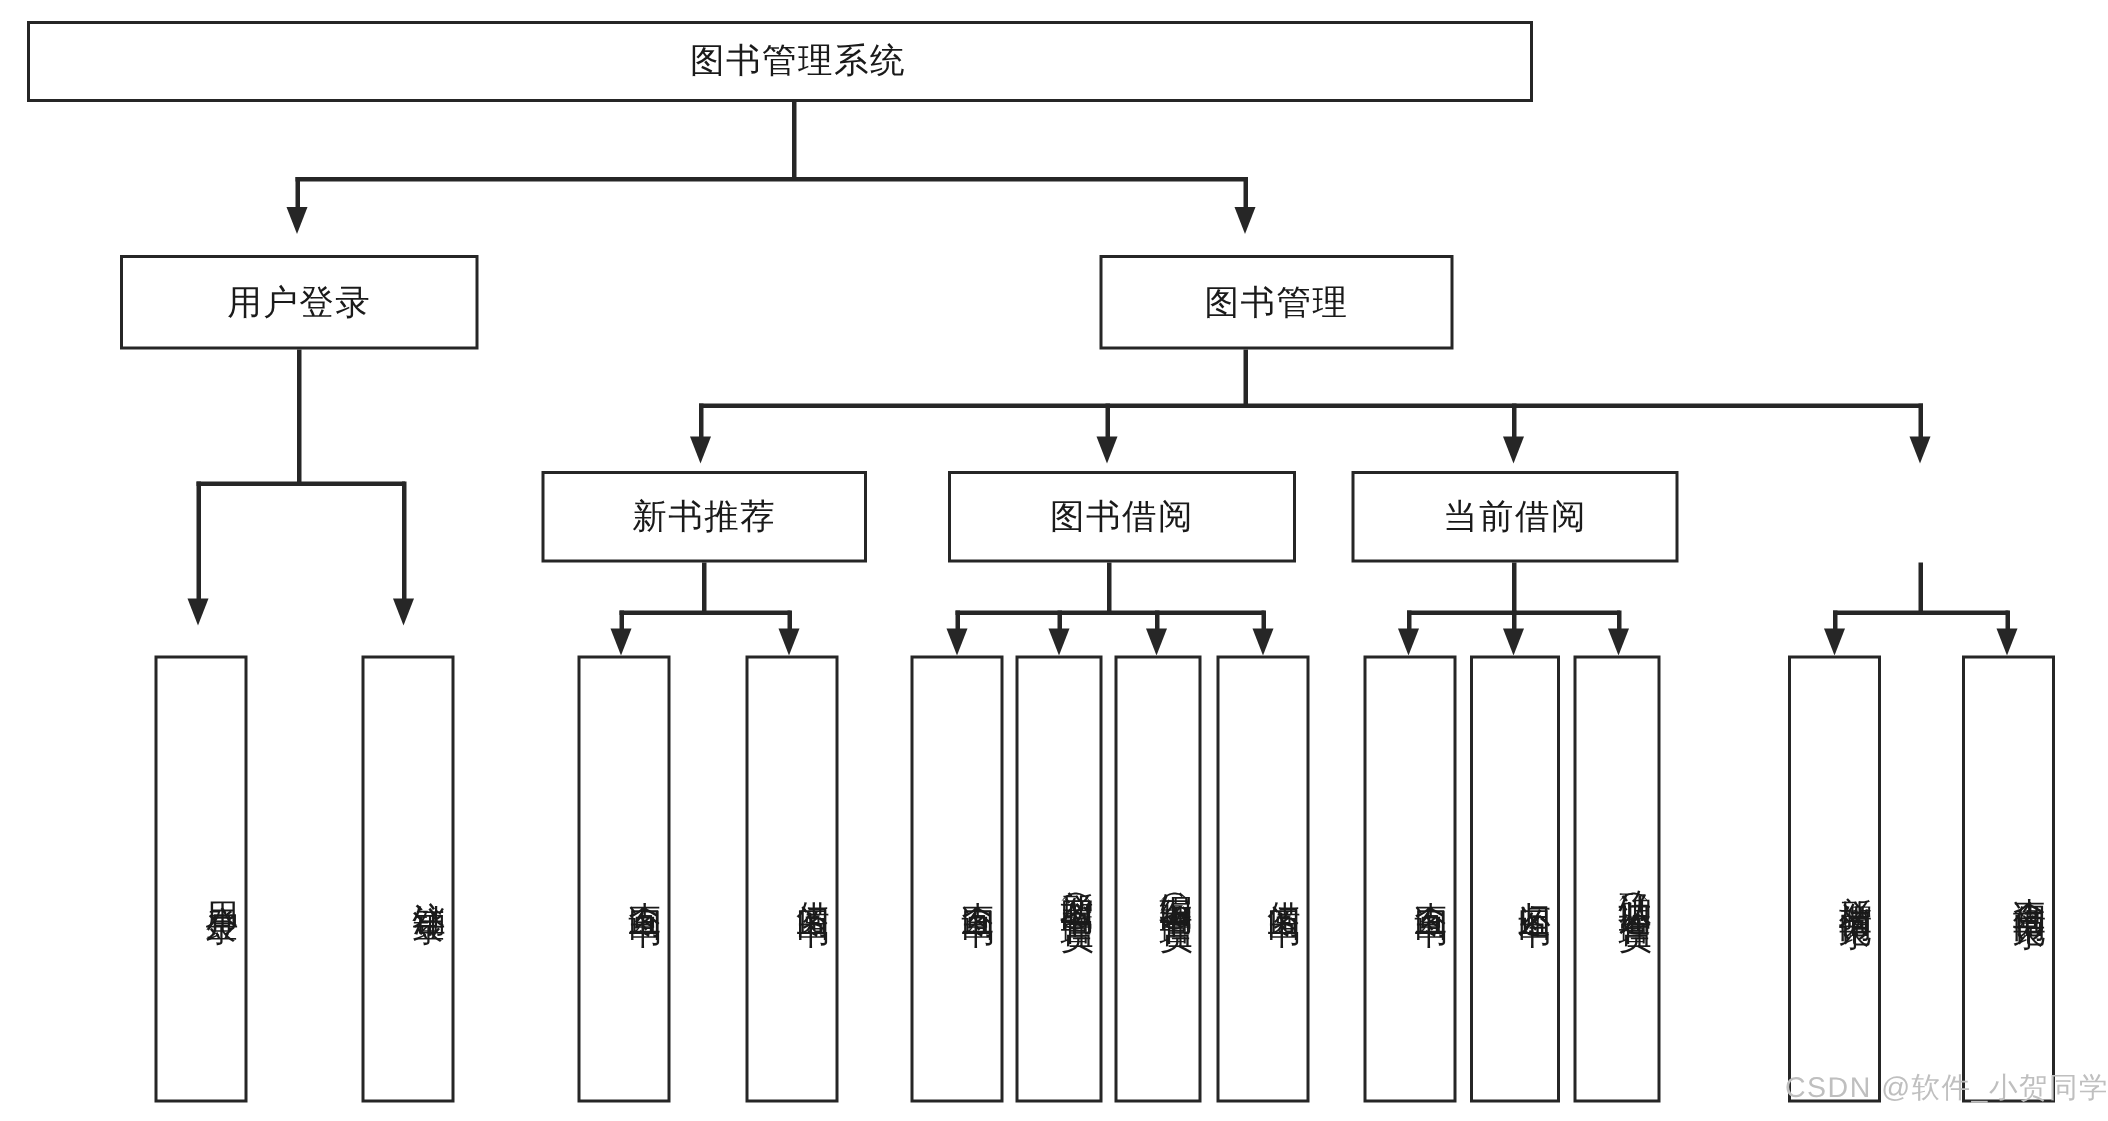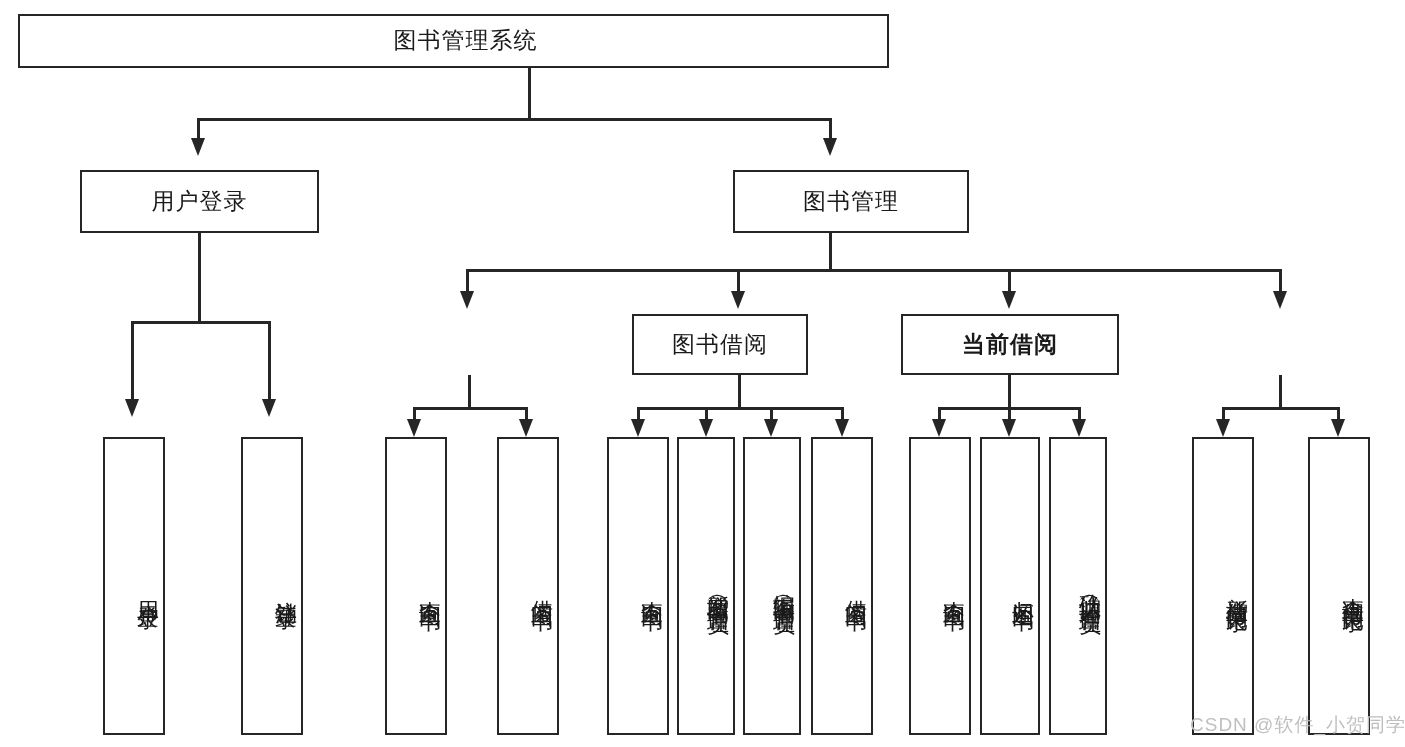--- a/index.html
+++ b/index.html
@@ -69,21 +69,21 @@
     white-space: nowrap;
     user-select: none;
     text-align: right;
   }
 </style>
 </head>
 <body>
 
 <div id="canvas">
 
-  <div class="node horiz" style="left:18px; top:14px; width:871px; height:54px;padding-left:24px;">
+  <div class="node horiz" style="left:18px; top:14px; width:1004px; height:54px;padding-left:24px;">
     <span>图书管理系统</span>
   </div>
 
   <div class="edge v" style="left:528px; top:68px; width:2.5px; height:52px;"></div>
 
   <div class="edge h" style="left:197px; top:118px; width:634px; height:2.5px;"></div>
   <div class="edge v" style="left:197px; top:118px; width:2.5px; height:22px;"></div>
   <div class="edge v" style="left:829px; top:118px; width:2.5px; height:22px;"></div>
   <div class="arrow" style="left:191px; top:138px;"></div>
   <div class="arrow" style="left:823px; top:138px;"></div>
@@ -106,24 +106,27 @@
   <div class="edge h" style="left:466px; top:269px; width:816px; height:2.5px;"></div>
   <div class="edge v" style="left:466px; top:269px; width:2.5px; height:24px;"></div>
   <div class="edge v" style="left:737px; top:269px; width:2.5px; height:24px;"></div>
   <div class="edge v" style="left:1008px; top:269px; width:2.5px; height:24px;"></div>
   <div class="edge v" style="left:1279px; top:269px; width:2.5px; height:24px;"></div>
   <div class="arrow" style="left:460px; top:291px;"></div>
   <div class="arrow" style="left:731px; top:291px;"></div>
   <div class="arrow" style="left:1002px; top:291px;"></div>
   <div class="arrow" style="left:1273px; top:291px;"></div>
 
-  <div class="node horiz" style="left:632px; top:314px; width:176px; height:61px;">
+  <div class="node horiz" style="left:361px; top:314px; width:217px; height:61px;">
+    <span>新书推荐</span>
+  </div>
+  <div class="node horiz" style="left:632px; top:314px; width:232px; height:61px;">
     <span>图书借阅</span>
   </div>
-  <div class="node horiz" style="left:901px; top:314px; width:218px; height:61px;font-weight:bold;">
+  <div class="node horiz" style="left:901px; top:314px; width:218px; height:61px;">
     <span>当前借阅</span>
   </div>
 
   <div class="edge v" style="left:468px; top:375px; width:2.5px; height:34px;"></div>
   <div class="edge h" style="left:413px; top:407px; width:114px; height:2.5px;"></div>
   <div class="edge v" style="left:413px; top:407px; width:2.5px; height:14px;"></div>
   <div class="edge v" style="left:525px; top:407px; width:2.5px; height:14px;"></div>
   <div class="arrow" style="left:407px; top:419px;"></div>
   <div class="arrow" style="left:519px; top:419px;"></div>
 

